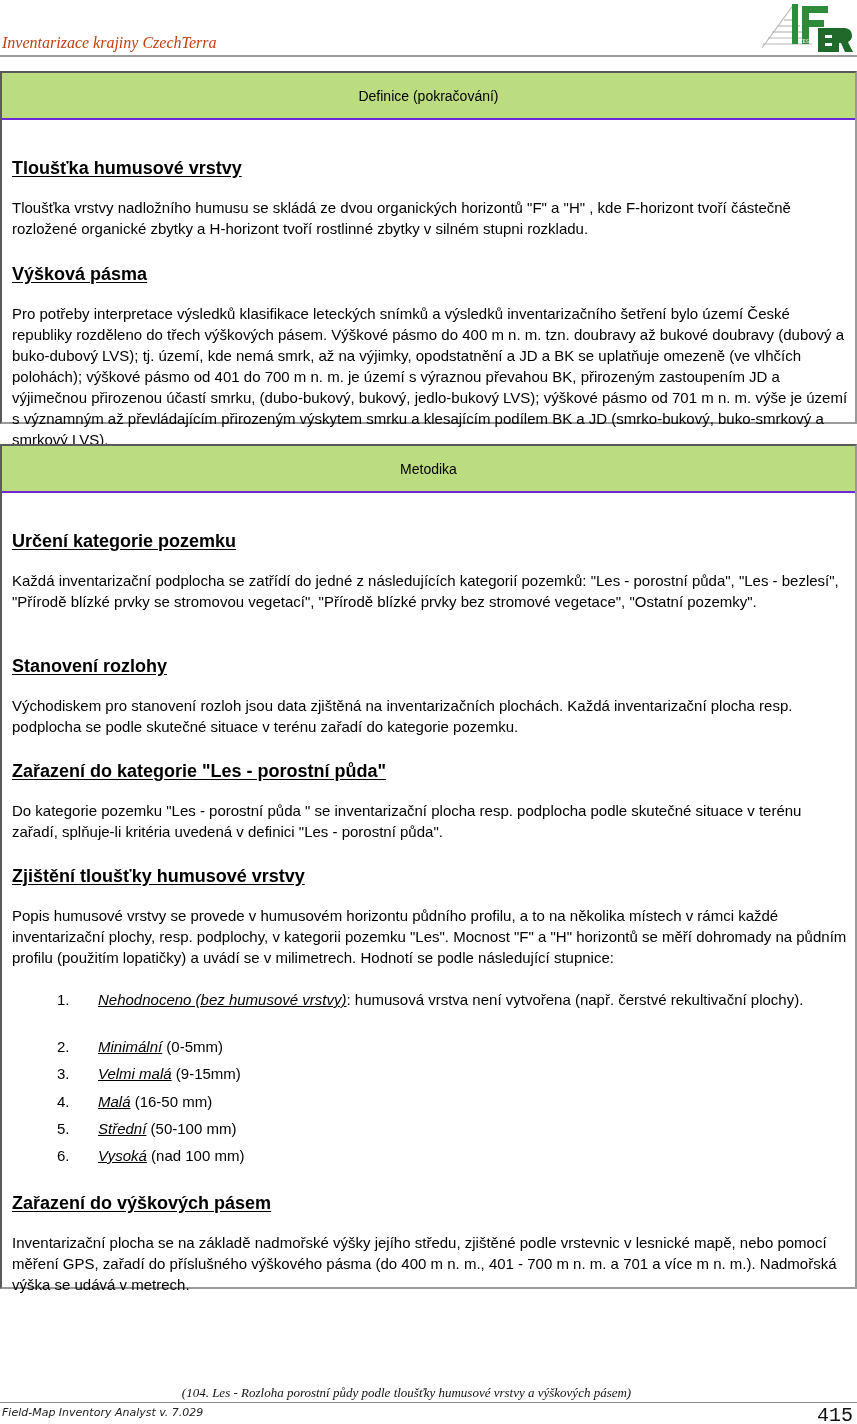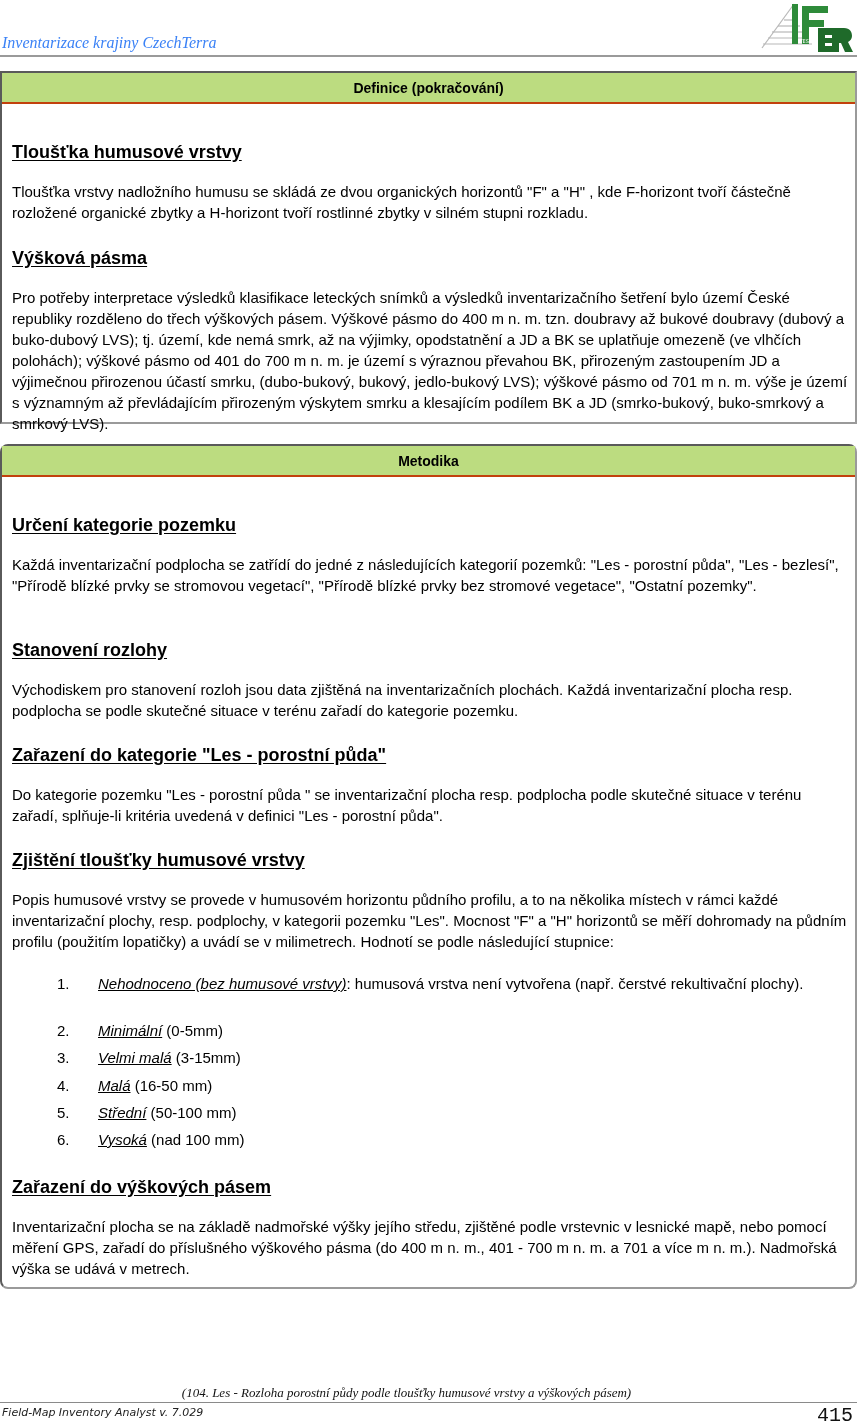--- a/index.html
+++ b/index.html
@@ -2,35 +2,35 @@
 <html><head>
 <meta charset="utf-8">
 <style>
   * { box-sizing: border-box; margin: 0; padding: 0; }
   html, body { width: 857px; height: 1424px; background: #ffffff; overflow: hidden; }
   body { position: relative; font-family: "Liberation Sans", sans-serif; color: #000; }
 
   .page-header { position: absolute; left: 0; top: 0; width: 857px; height: 58px; }
   .header-title {
     position: absolute; left: 2px; top: 34px;
-    font-family: "Liberation Serif", serif; font-style: italic; font-size: 16px; color: #3b82f6;
+    font-family: "Liberation Serif", serif; font-style: italic; font-size: 16px; color: #c2410c;
   }
   .header-rule { position: absolute; left: 0; top: 55px; width: 857px; height: 2px; background: #9a9a9a; }
   .logo { position: absolute; left: 760px; top: 2px; width: 94px; height: 50px; }
 
   .section {
     position: absolute; left: 0; width: 857px;
     border: 2px solid #5a5a5a;
     border-right-color: #9a9a9a; border-bottom-color: #9a9a9a;
     background: #fff;
   }
   .section-head {
-    height: 31px; background: #bcdc80; border-bottom: 2px solid #c2410c;
+    height: 47px; background: #bcdc80; border-bottom: 2px solid #6d28d9;
     display: flex; align-items: center; justify-content: center;
-    font-weight: bold; font-size: 14px;
+    font-weight: normal; font-size: 14px;
   }
   .section-body { position: relative; padding: 0 10px; }
 
   .h { position: absolute; left: 10px; font-weight: bold; font-size: 18px; text-decoration: underline; text-underline-offset: 2px; }
   .p { position: absolute; left: 10px; width: 836px; font-size: 15px; line-height: 21px; }
 
   .list-item { position: absolute; left: 55px; width: 790px; font-size: 15px; line-height: 19px; display: flex; }
   .list-num { width: 41px; flex: none; }
   .list-text { flex: 1; }
   .list-term { text-decoration: underline; font-style: italic; }
@@ -76,21 +76,21 @@
 <div class="section" style="top:71px; height:353px;">
   <div class="section-head">Definice (pokračování)</div>
   <div class="section-body">
     <div class="h" style="top:38px;">Tloušťka humusové vrstvy</div>
     <div class="p" style="top:77px;">Tloušťka vrstvy nadložního humusu se skládá ze dvou organických horizontů "F" a "H" , kde F-horizont tvoří částečně rozložené organické zbytky a  H-horizont tvoří rostlinné zbytky v silném stupni rozkladu.</div>
     <div class="h" style="top:144px;">Výšková pásma</div>
     <div class="p" style="top:183px;">Pro potřeby interpretace výsledků klasifikace leteckých snímků a výsledků inventarizačního šetření bylo území České republiky rozděleno do třech výškových pásem. Výškové pásmo do 400 m n. m. tzn. doubravy až bukové doubravy  (dubový a buko-dubový LVS); tj. území, kde nemá smrk, až na výjimky, opodstatnění a JD a BK se uplatňuje omezeně (ve vlhčích polohách); výškové pásmo od 401 do 700 m n. m. je území s výraznou převahou BK, přirozeným zastoupením JD a výjimečnou přirozenou účastí smrku, (dubo-bukový, bukový, jedlo-bukový LVS); výškové pásmo od 701 m n. m. výše je území s významným až převládajícím přirozeným výskytem smrku a klesajícím podílem BK a JD (smrko-bukový, buko-smrkový a smrkový LVS).</div>
   </div>
 </div>
 
-<div class="section" style="top:444px; height:845px;border-radius:8px;">
+<div class="section" style="top:444px; height:845px;">
   <div class="section-head">Metodika</div>
   <div class="section-body">
     <div class="h" style="top:38px;">Určení kategorie pozemku</div>
     <div class="p" style="top:77px;">Každá inventarizační podplocha se zatřídí do jedné z následujících kategorií pozemků: "Les - porostní půda", "Les - bezlesí", "Přírodě blízké prvky se stromovou vegetací", "Přírodě blízké prvky bez stromové vegetace", "Ostatní pozemky".</div>
 
     <div class="h" style="top:163px;">Stanovení rozlohy</div>
     <div class="p" style="top:202px;">Východiskem pro stanovení rozloh jsou data zjištěná na inventarizačních plochách. Každá inventarizační plocha resp. podplocha se podle skutečné situace v terénu zařadí do kategorie pozemku.</div>
 
     <div class="h" style="top:268px;">Zařazení do kategorie "Les - porostní půda"</div>
     <div class="p" style="top:307px;">Do kategorie pozemku "Les - porostní půda " se inventarizační plocha resp. podplocha podle skutečné situace v terénu zařadí, splňuje-li kritéria uvedená v definici "Les - porostní půda".</div>
@@ -101,21 +101,21 @@
     <div class="list-item" style="top:497px;">
       <span class="list-num">1.</span>
       <span class="list-text"><span class="list-term">Nehodnoceno (bez humusové vrstvy)</span><span>: humusová vrstva není vytvořena (např. čerstvé rekultivační plochy).</span></span>
     </div>
     <div class="list-item" style="top:544px;">
       <span class="list-num">2.</span>
       <span class="list-text"><span class="list-term">Minimální</span><span> (0-5mm)</span></span>
     </div>
     <div class="list-item" style="top:571px;">
       <span class="list-num">3.</span>
-      <span class="list-text"><span class="list-term">Velmi malá</span><span> (3-15mm)</span></span>
+      <span class="list-text"><span class="list-term">Velmi malá</span><span> (9-15mm)</span></span>
     </div>
     <div class="list-item" style="top:599px;">
       <span class="list-num">4.</span>
       <span class="list-text"><span class="list-term">Malá</span><span> (16-50 mm)</span></span>
     </div>
     <div class="list-item" style="top:626px;">
       <span class="list-num">5.</span>
       <span class="list-text"><span class="list-term">Střední</span><span> (50-100 mm)</span></span>
     </div>
     <div class="list-item" style="top:653px;">

